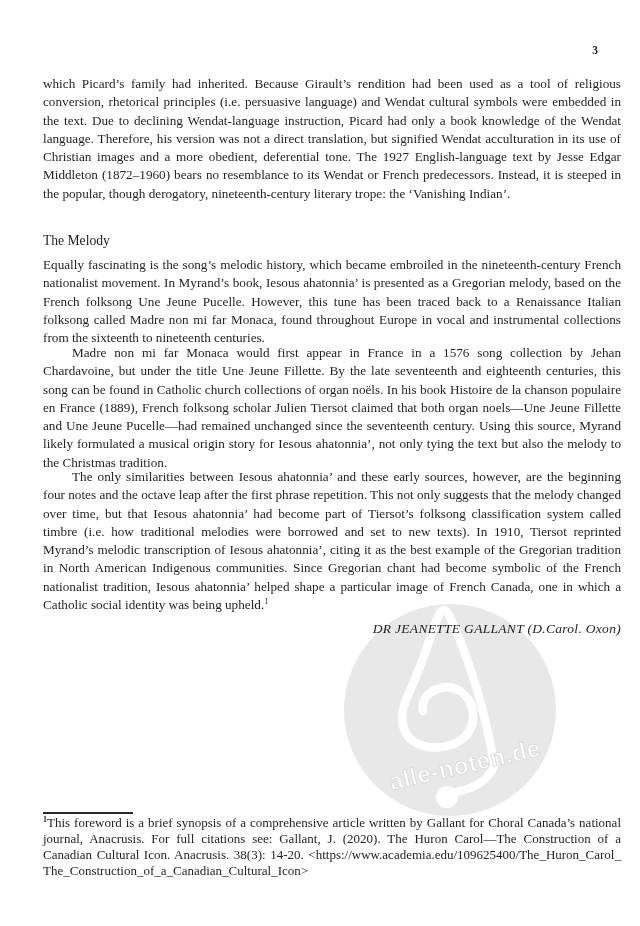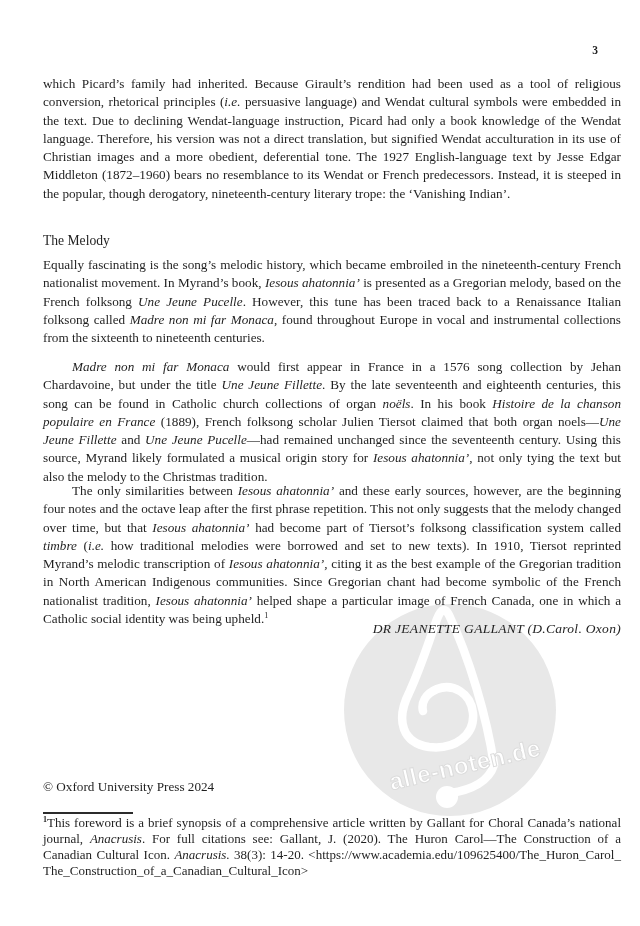--- a/index.html
+++ b/index.html
@@ -2,29 +2,29 @@
 <html><head>
 <meta charset="utf-8">
 <style>
   html,body { margin:0; padding:0; background:#fff; }
   .page {
     position:relative; width:640px; height:926px; background:#ffffff;
     font-family:"Liberation Serif","DejaVu Serif",serif; color:#1f1f1f; overflow:hidden;
   }
   .block { position:absolute; left:43px; width:578px; margin:0; z-index:2; }
   .bodytext { font-size:13.2px; line-height:18.3px; text-align:justify; }
-  .indent { text-indent:29px;margin-top:14px; }
+  .indent { text-indent:29px; }
   .heading { font-weight:normal; font-size:13.6px; line-height:16px; }
   .signature { font-style:italic; font-size:13.5px; text-align:right; letter-spacing:0.3px; }
   .copyright { font-size:13.2px; }
   .footnote { font-size:13px; line-height:15.9px; text-align:justify; }
   .fnrule { position:absolute; left:43px; top:812px; width:90px; height:2px; background:#2b2b2b; z-index:2; }
   .pagenum { position:absolute; left:560px; top:44px; width:38px; text-align:right;
              font-weight:bold; font-size:11.5px; z-index:2; }
-  .it { font-style:italic; }
+  .it { }
   .bd { font-weight:bold; }
   sup { font-size:0.62em; line-height:0; vertical-align:super; }
   .url { word-break:break-all; }
   .watermark { position:absolute; left:337px; top:597px; width:230px; height:230px; z-index:1; }
   .wm-label-text { font-family:"Liberation Sans","DejaVu Sans",sans-serif; font-weight:bold;
                    font-size:24px; letter-spacing:0.5px; }
 </style>
 </head>
 <body>
 
@@ -54,19 +54,18 @@
                C 92 44 84 70 72 96
                C 58 124 66 146 92 150
                C 118 153 138 138 136 116
                C 134 96 116 86 100 92
                C 88 97 84 106 86 114"></path>
     </g>
     <circle cx="110" cy="200" r="11" fill="#ffffff"></circle>
     <text class="wm-label-text" x="128" y="176" text-anchor="middle" transform="rotate(-13 128 168)" fill="#ffffff" stroke="#dcdcdc" stroke-width="1">alle-noten.de</text>
   </svg>
 
-  <div class="block copyright" style="top:779px">© Oxford University Press 2024</div>
 
   <div class="fnrule"></div>
 
   <p class="block footnote" style="top:815px"><sup class="bd">1</sup><span>This foreword is a brief synopsis of a comprehensive article written by Gallant for Choral Canada’s national journal, </span><span class="it">Anacrusis</span><span>. For full citations see: Gallant, J. (2020). The Huron Carol—The Construction of a Canadian Cultural Icon. </span><span class="it">Anacrusis.</span><span> 38(3): 14-20. </span><span class="url">&lt;https://www.academia.edu/109625400/The_Huron_Carol_The_Construction_of_a_Canadian_Cultural_Icon&gt;</span></p>
 
 </div>
 
 </body></html>

